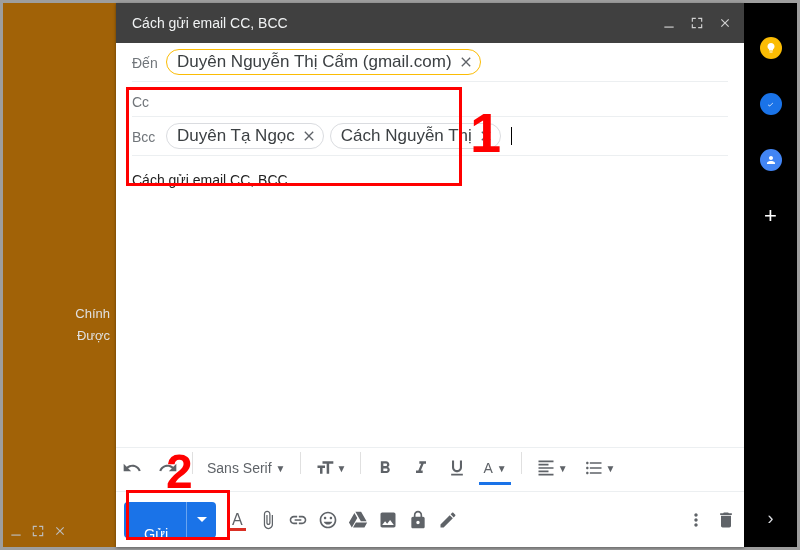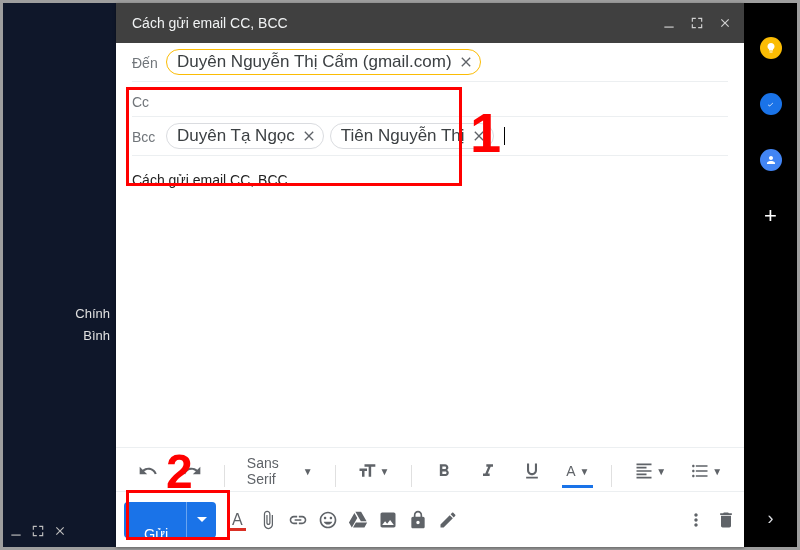--- a/index.html
+++ b/index.html
@@ -1,21 +1,21 @@
 <!DOCTYPE html>
 <html><head>
 <meta charset="utf-8">
 <style>
   * { box-sizing: border-box; margin: 0; padding: 0; font-family: Arial, Helvetica, sans-serif; }
   body { background: #fff; width: 800px; height: 550px; overflow: hidden; position: relative; }
   .frame { position: absolute; inset: 0; border: 3px solid #9e9e9e; }
 
   .dark-bg { position: absolute; top: 3px; left: 3px; right: 3px; bottom: 3px; background: #000; }
 
-  .left-col { position: absolute; left: 3px; top: 3px; bottom: 3px; width: 113px; background: #0f172a; color: #e0e0e0; font-size: 13px; }
+  .left-col { position: absolute; left: 3px; top: 3px; bottom: 3px; width: 113px; background: #a16207; color: #e0e0e0; font-size: 13px; }
   .left-txt { position: absolute; bottom: 200px; right: 6px; text-align: right; line-height: 1.7; }
   .left-bottom { position: absolute; bottom: 6px; left: 6px; display: flex; gap: 8px; color: #bdbdbd; font-size: 14px; }
   .lb-ic svg { width: 14px; height: 14px; fill: #bdbdbd; }
 
   .right-col { position: absolute; right: 3px; top: 3px; bottom: 3px; width: 53px; background: #000; display: flex; flex-direction: column; align-items: center; padding-top: 34px; gap: 34px; }
   .rc-item { width: 22px; height: 22px; border-radius: 50%; display: flex; align-items: center; justify-content: center; }
   .rc-yellow { background: #fbbc04; }
   .rc-blue1 { background: #1a73e8; }
   .rc-blue2 { background: #4285f4; }
   .rc-plus { color: #fff; font-size: 22px; font-weight: 300; width: 22px; height: 22px; display:flex; align-items:center; justify-content:center; }
@@ -42,21 +42,21 @@
   .annot-num1 { position: absolute; left: 470px; top: 100px; color: #ff0000; font-size: 56px; font-weight: 700; pointer-events: none; }
   .annot-box2 { position: absolute; left: 126px; top: 490px; width: 104px; height: 50px; border: 3px solid #ff0000; pointer-events: none; }
   .annot-num2 { position: absolute; left: 166px; top: 444px; color: #ff0000; font-size: 48px; font-weight: 700; pointer-events: none; }
 
   .cursor { display: inline-block; width: 1px; height: 18px; background: #000; margin-left: 4px; vertical-align: middle; }
 
   .subject { color: #222; font-size: 14px; padding: 10px 0; }
 
   .body-area { flex: 1; padding: 0 16px; }
 
-  .toolbar { border-top: 1px solid #eceff1; display: flex; align-items: flex-end; padding: 4px 16px; gap: 12px; color: #5f6368; font-size: 14px; height: 44px; }
+  .toolbar { border-top: 1px solid #eceff1; display: flex; align-items: flex-start; padding: 4px 0; gap: 4px; color: #5f6368; font-size: 14px; height: 44px; }
   .tb-btn { height: 32px; display: inline-flex; align-items: center; justify-content: center; padding: 0 6px; cursor: pointer; border-radius: 4px; }
   .tb-btn svg { width: 20px; height: 20px; fill: #5f6368; }
   .tb-sep { width: 1px; height: 22px; background: #e0e0e0; margin: 0 4px; }
   .font-sel { display: inline-flex; align-items: center; gap: 4px; cursor: pointer; }
   .dd { font-size: 10px; color: #5f6368; }
 
   .sendbar { border-top: 1px solid #eceff1; display: flex; align-items: center; padding: 8px; gap: 10px; height: 56px; }
   .send-btn { background: #1a73e8; color: #fff; height: 36px; border-radius: 4px; display: flex; align-items: center; cursor: pointer; font-weight: 500; font-size: 14.5px; }
   .send-main { padding: 0 18px 0 20px; margin-top: 28px; }
   .send-dd { width: 30px; display: flex; align-items: center; justify-content: center; border-left: 1px solid rgba(255,255,255,0.35); height: 100%; }
@@ -73,21 +73,21 @@
 </style>
 </head>
 <body>
 
 <div class="frame"></div>
 <div class="dark-bg"></div>
 
 <div class="left-col">
   <div class="left-txt">
     <div>Chính</div>
-    <div>Bình</div>
+    <div>Được</div>
   </div>
   <div class="left-bottom">
     <span class="lb-ic"><svg viewBox="0 0 24 24">
           <rect x="4" y="18" width="16" height="2"></rect>
         </svg></span>
     <span class="lb-ic"><svg viewBox="0 0 24 24">
           <path d="M3 3h7v2H5v5H3V3m18 0v7h-2V5h-5V3h7M3 21v-7h2v5h5v2H3m18 0h-7v-2h5v-5h2v7"></path>
         </svg></span>
     <span class="lb-ic"><svg viewBox="0 0 24 24">
           <path d="M19 6.41 17.59 5 12 10.59 6.41 5 5 6.41 10.59 12 5 17.59 6.41 19 12 13.41 17.59 19 19 17.59 13.41 12z"></path>
@@ -148,21 +148,21 @@
     <div class="row">
       <div class="lbl">Bcc</div>
       <div class="chips">
         <span class="chip">
             <span>Duyên Tạ Ngọc</span>
             <svg class="x" viewBox="0 0 24 24">
               <path d="M19 6.41 17.59 5 12 10.59 6.41 5 5 6.41 10.59 12 5 17.59 6.41 19 12 13.41 17.59 19 19 17.59 13.41 12z"></path>
             </svg>
           </span>
         <span class="chip">
-            <span>Tiên Nguyễn Thị</span>
+            <span>Cách Nguyễn Thị</span>
             <svg class="x" viewBox="0 0 24 24">
               <path d="M19 6.41 17.59 5 12 10.59 6.41 5 5 6.41 10.59 12 5 17.59 6.41 19 12 13.41 17.59 19 19 17.59 13.41 12z"></path>
             </svg>
           </span>
         <span class="cursor"></span>
       </div>
     </div>
     <div class="row nobd">
       <div class="subject">Cách gửi email CC, BCC</div>
     </div>

